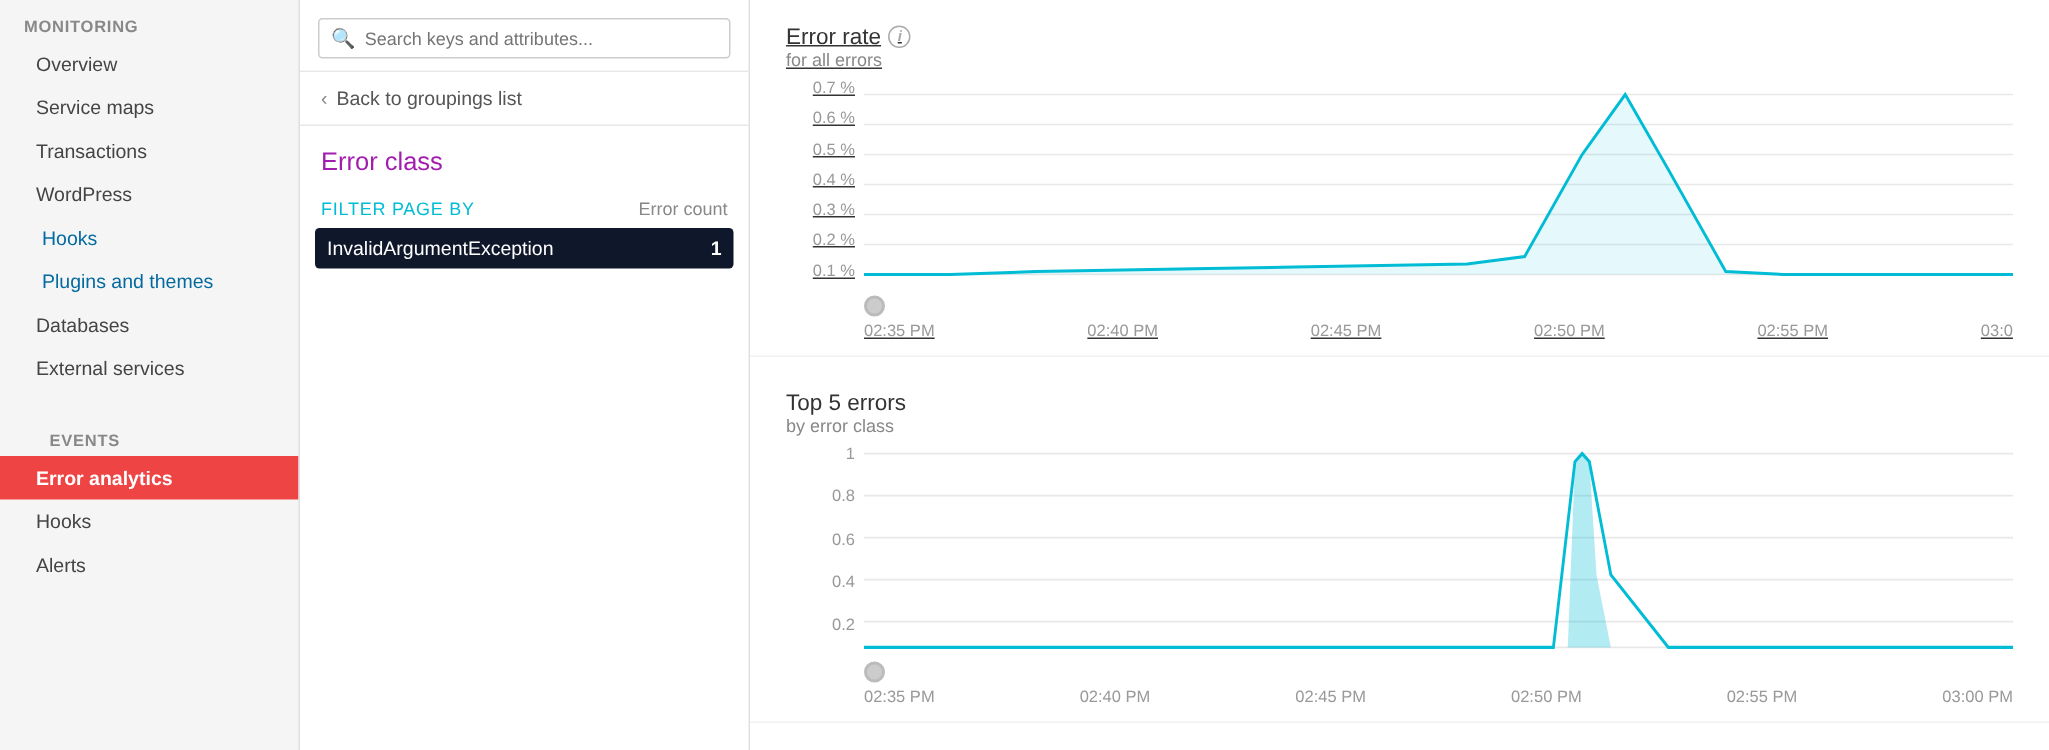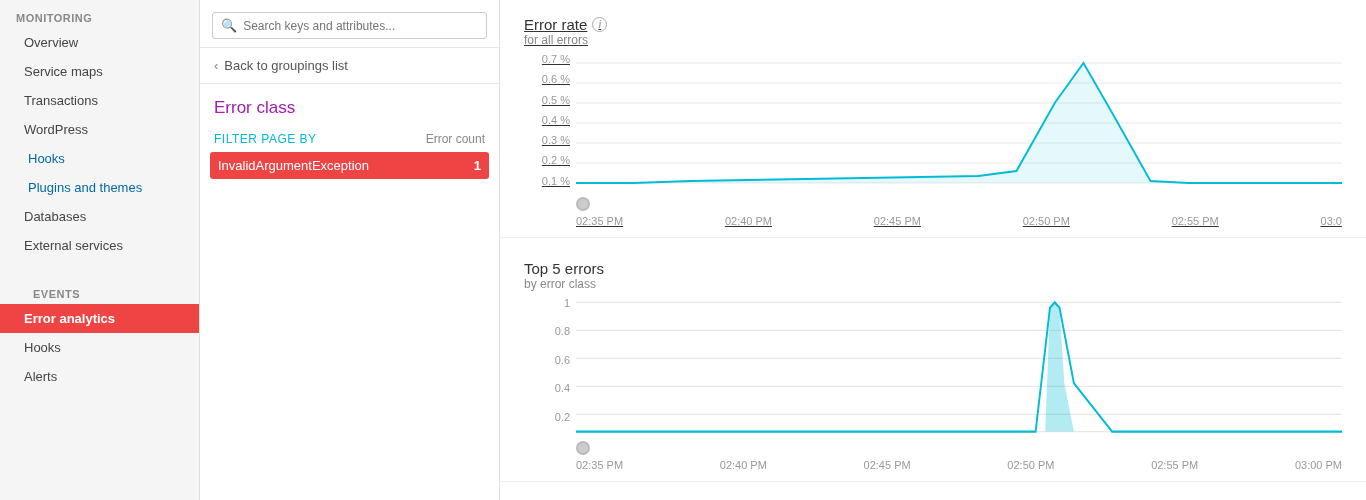--- a/index.html
+++ b/index.html
@@ -113,21 +113,21 @@
     .error-count-label {
       font-size: 12px;
       color: #888;
     }
     .filter-item {
       display: flex;
       align-items: center;
       justify-content: space-between;
       margin: 0 10px;
       padding: 6px 8px;
-      background: #ef4444;
+      background: #0f172a;
       color: #fff;
       border-radius: 3px;
       font-size: 13px;
       cursor: pointer;
     }
     .filter-item-count {
       font-size: 13px;
       font-weight: bold;
     }
 

